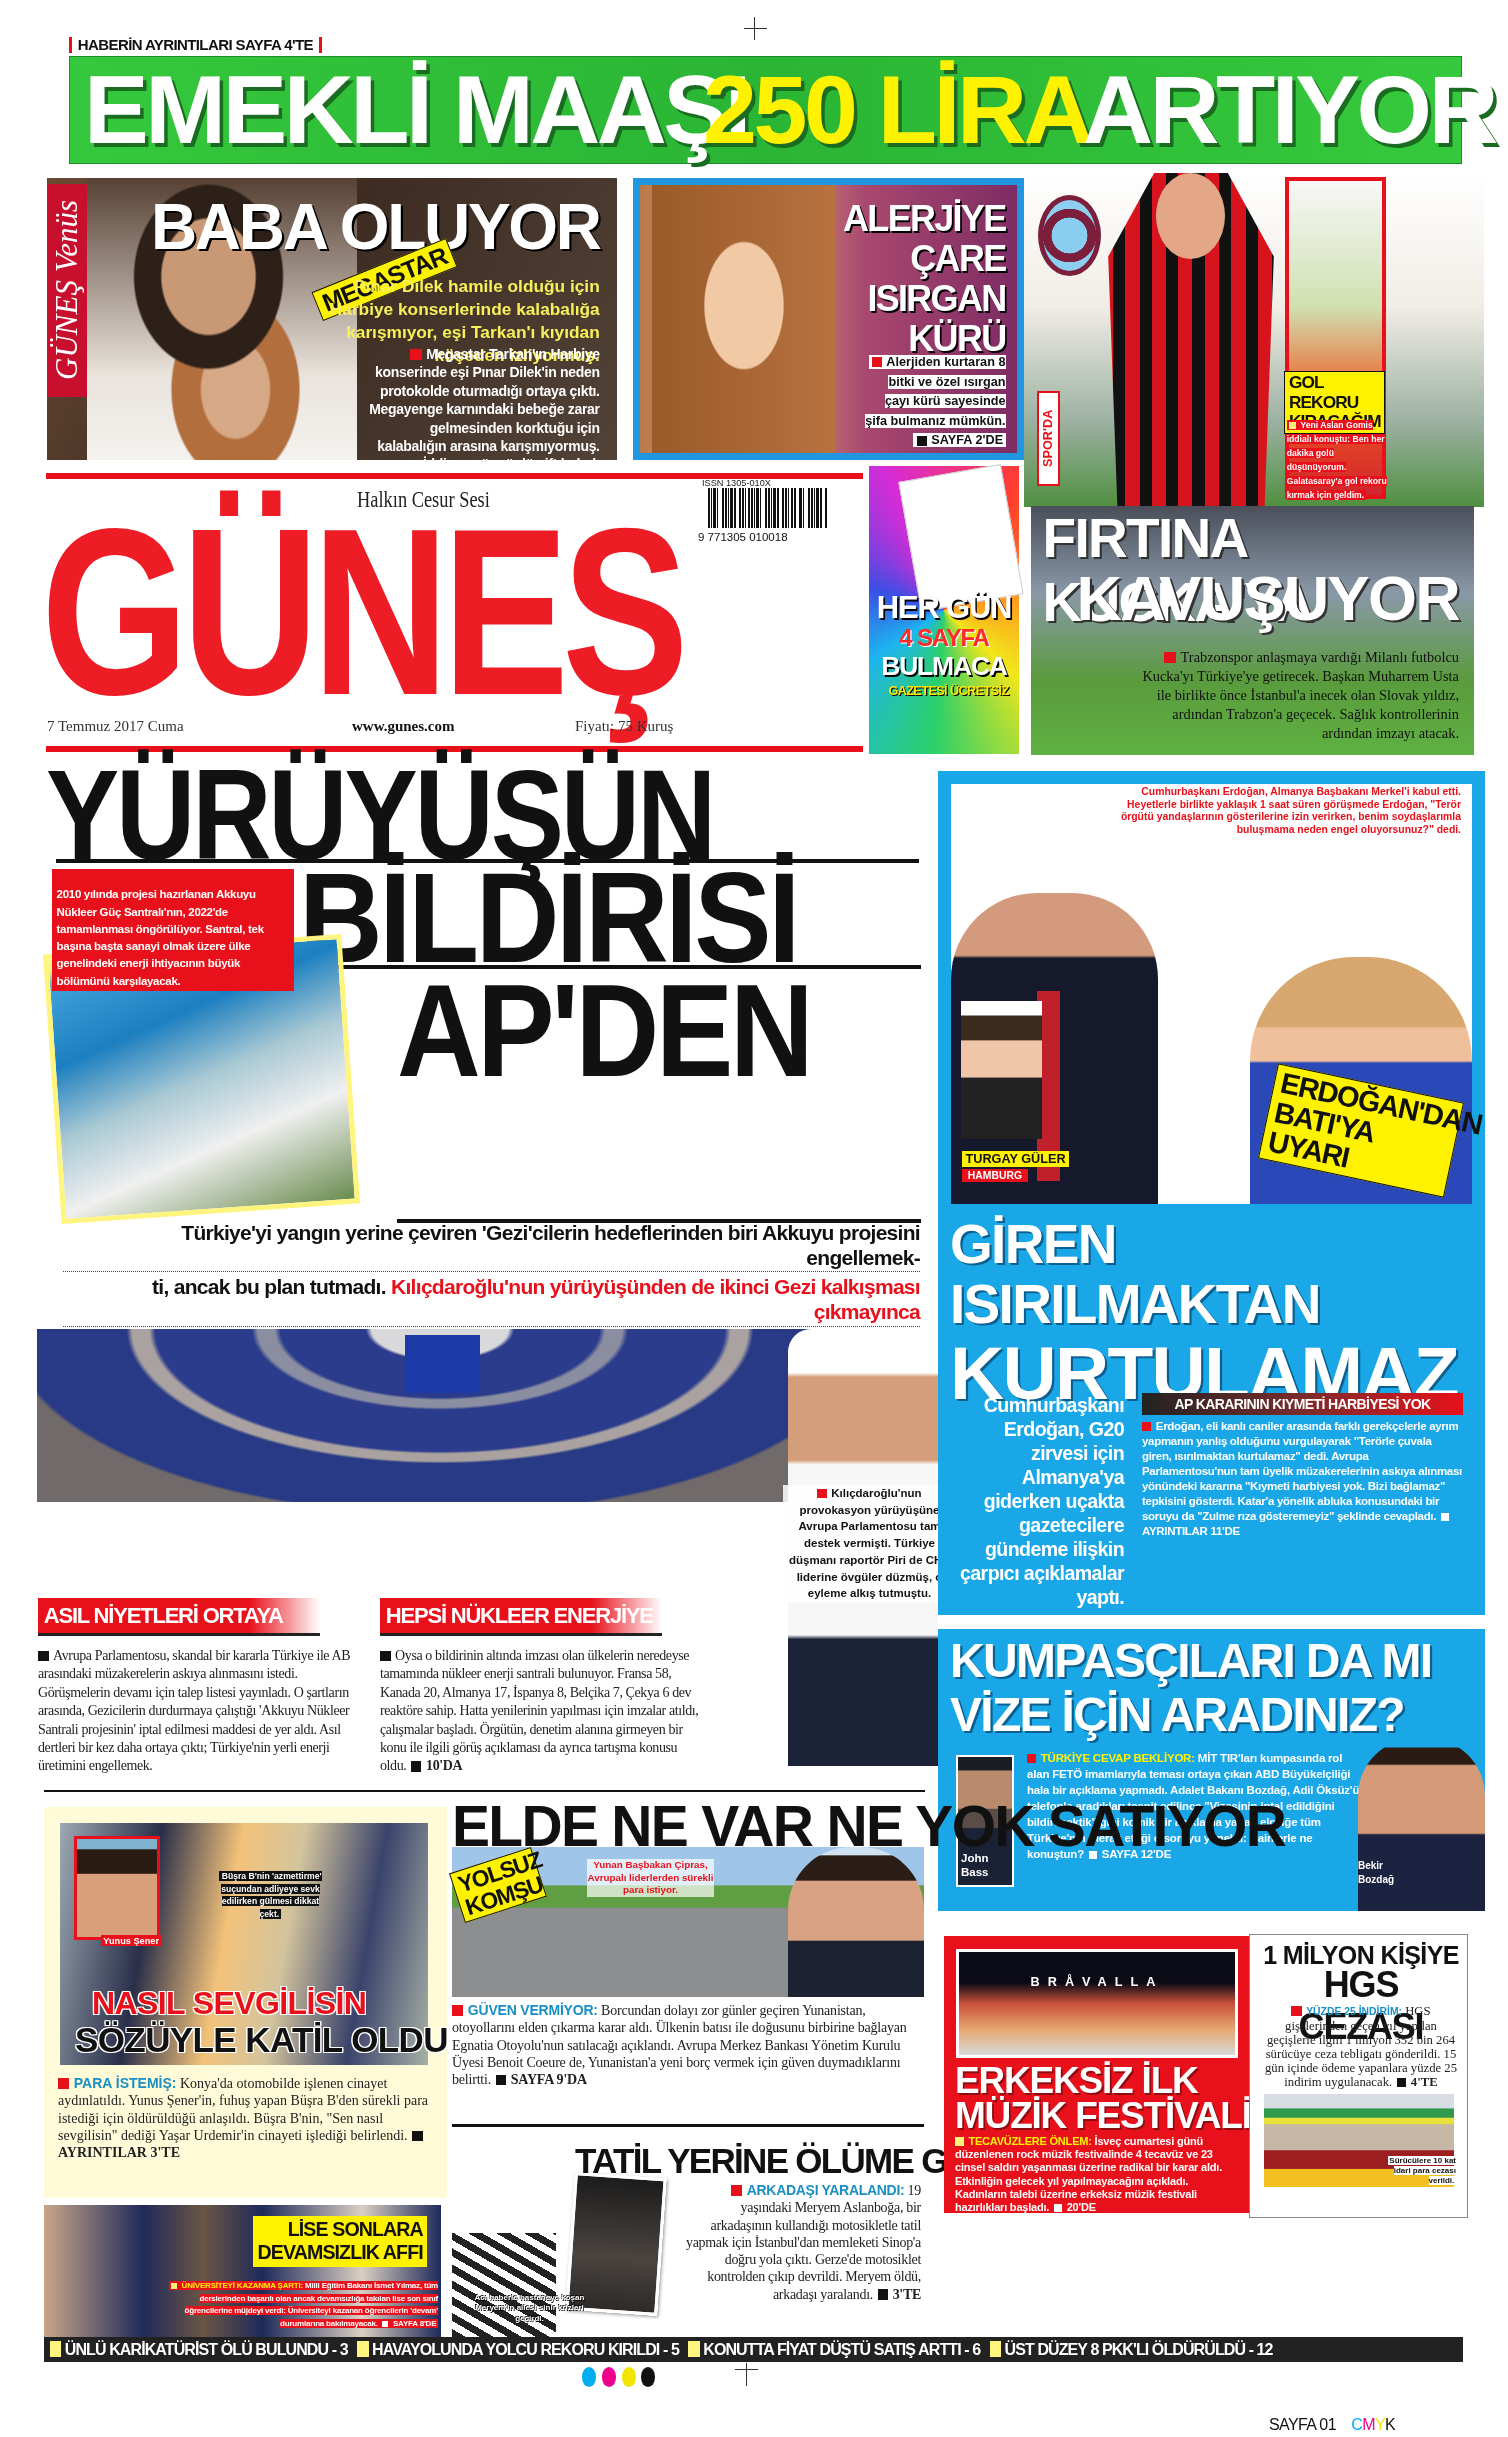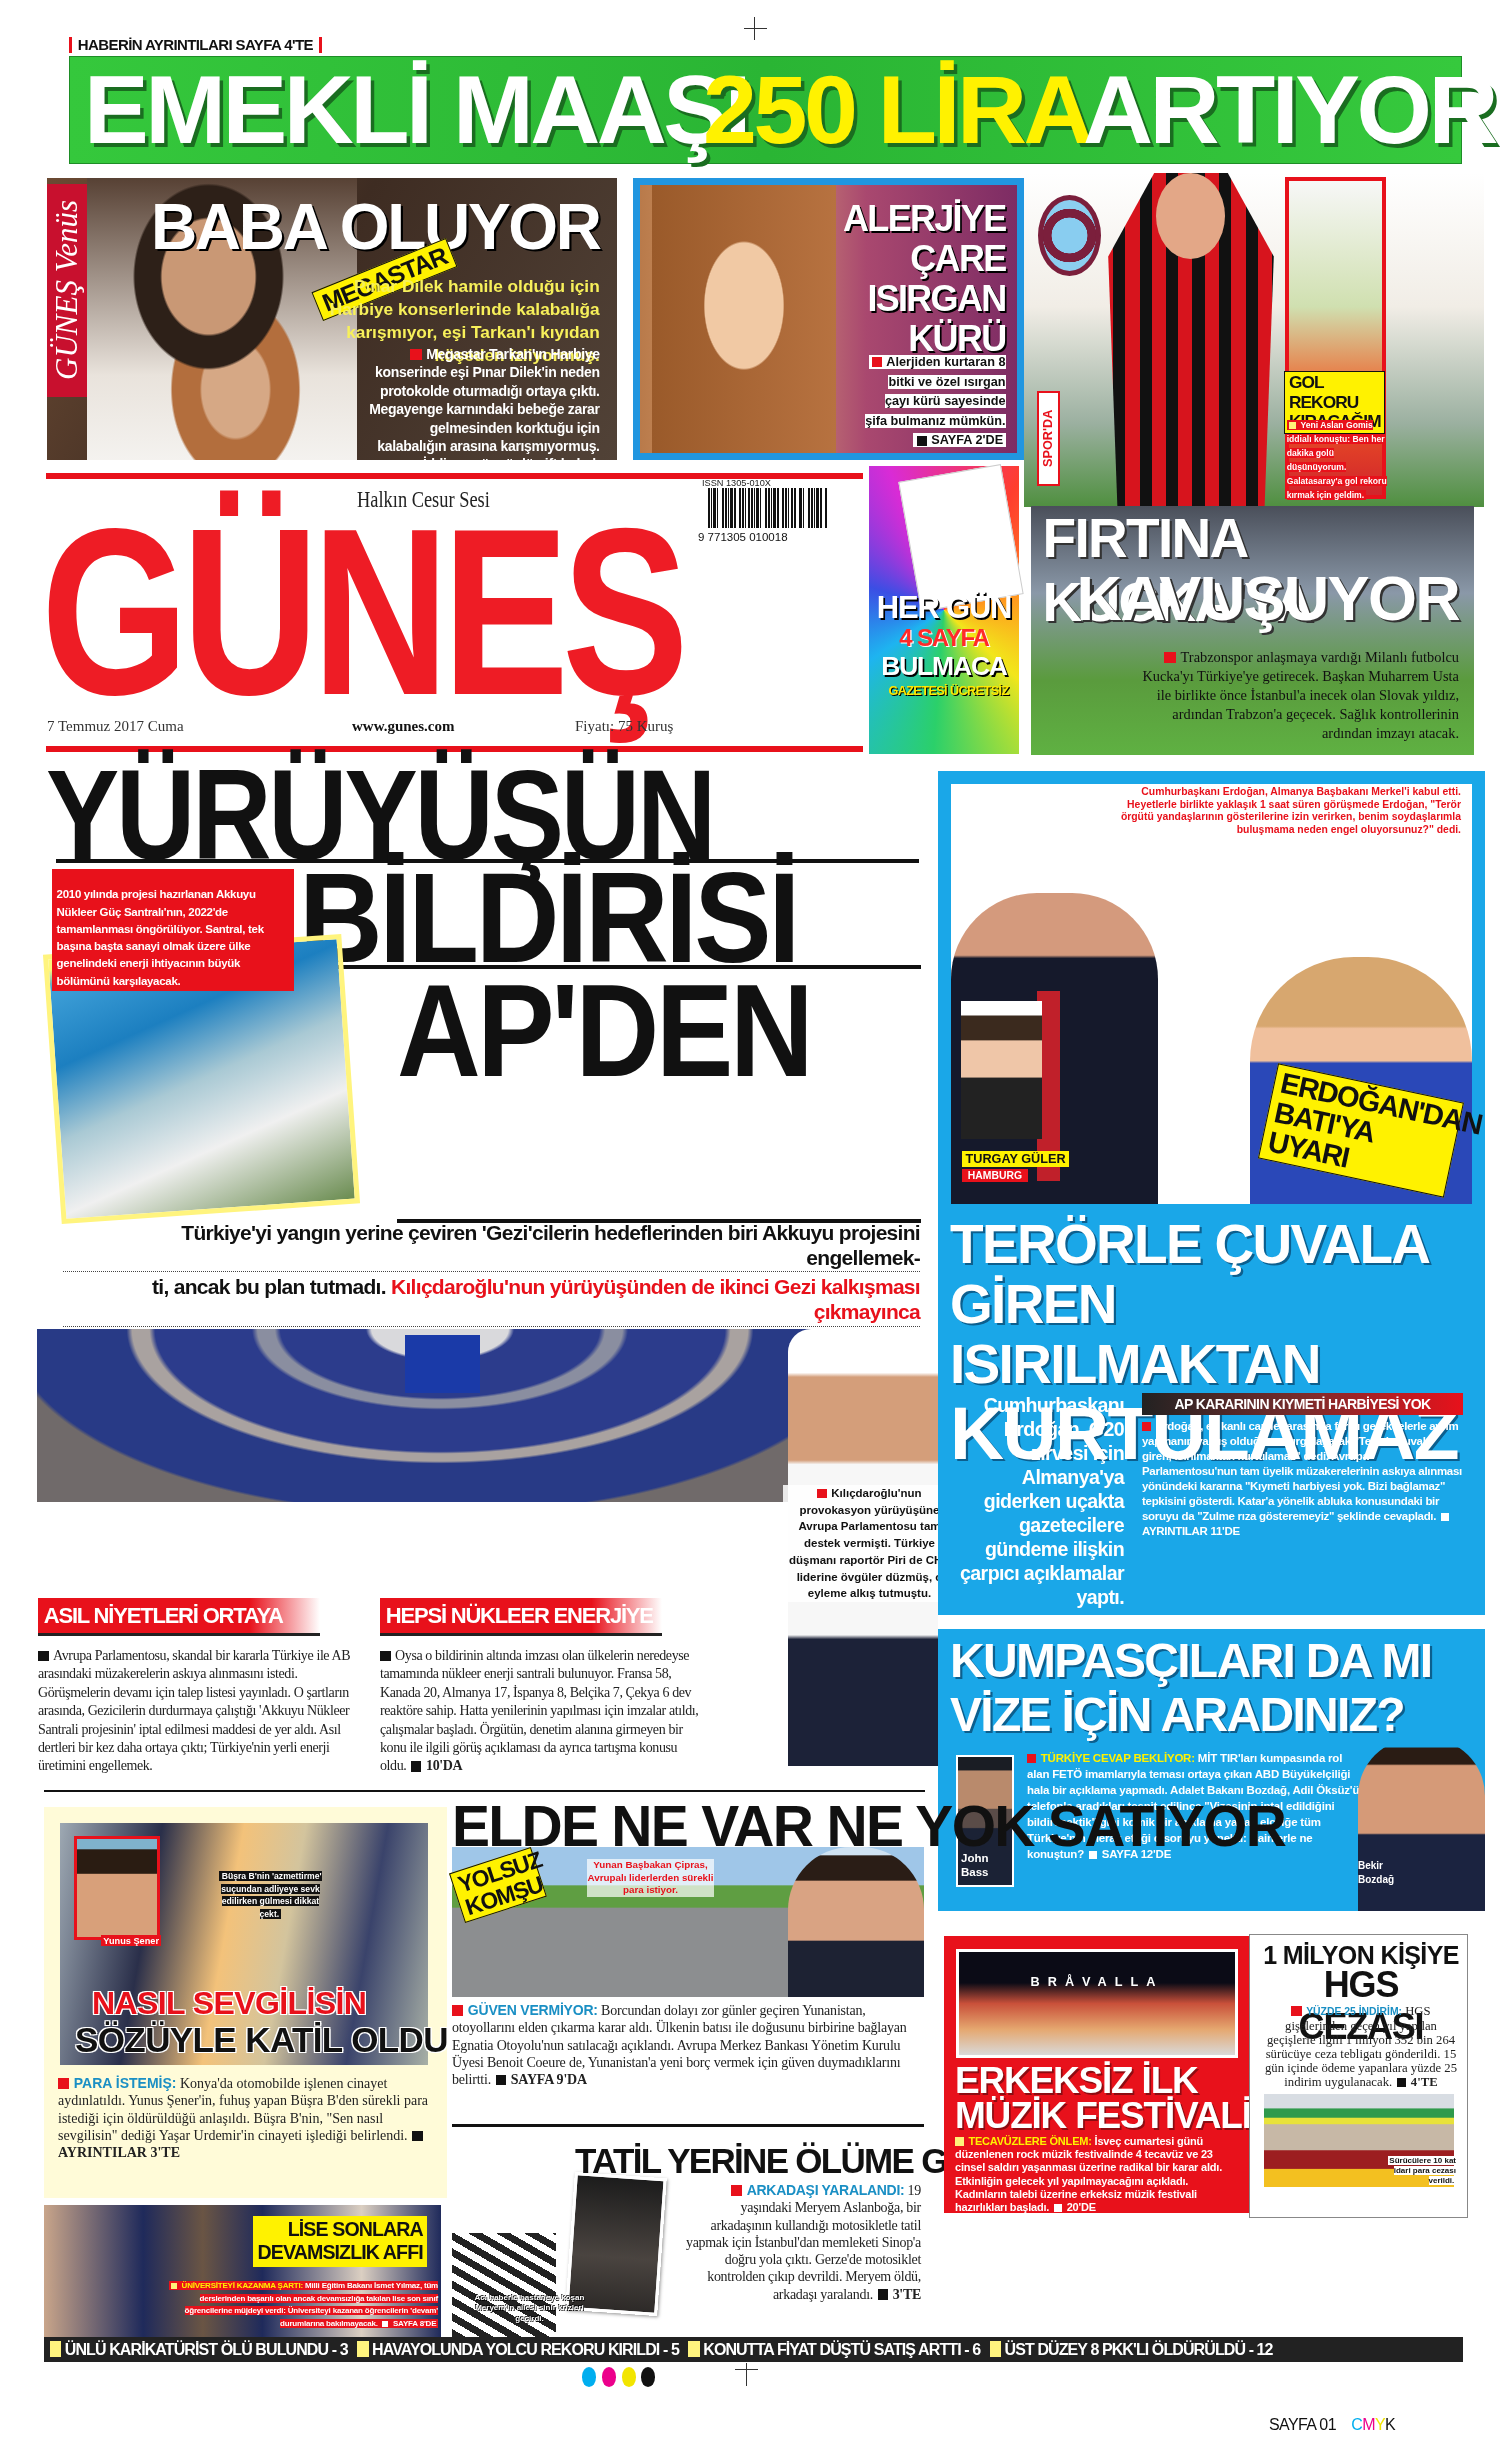--- a/index.html
+++ b/index.html
@@ -276,21 +276,20 @@
 <div id="erdogan-photo" class="abs">
   <div class="abs p1"></div>
   <div class="abs p2"></div>
 </div>
 <div id="erdogan-quote" class="abs">Cumhurbaşkanı Erdoğan, Almanya Başbakanı Merkel'i kabul etti. Heyetlerle birlikte yaklaşık 1 saat süren görüşmede Erdoğan, "Terör örgütü yandaşlarının gösterilerine izin verirken, benim soydaşlarımla buluşmama neden engel oluyorsunuz?" dedi.</div>
 <div id="turgay-photo" class="abs"></div>
 <div id="turgay-name" class="abs">TURGAY GÜLER</div>
 <div id="turgay-loc" class="abs">HAMBURG</div>
 <div id="erdogan-tag" class="abs" style="width:190px;">ERDOĞAN'DAN BATI'YA UYARI</div>
 <div id="erdogan-h" class="abs">
-  <div>TERÖRLE ÇUVALA</div>
   <div>GİREN ISIRILMAKTAN</div>
   <div class="big">KURTULAMAZ</div>
 </div>
 <div id="erdogan-deck" class="abs">Cumhurbaşkanı Erdoğan, G20 zirvesi için Almanya'ya giderken uçakta gazetecilere gündeme ilişkin çarpıcı açıklamalar yaptı.</div>
 <div id="erdogan-sub" class="abs">AP KARARININ KIYMETİ HARBİYESİ YOK</div>
 <div id="erdogan-body" class="abs"><span class="bullet-red"></span><span>Erdoğan, eli kanlı caniler arasında farklı gerekçelerle ayrım yapmanın yanlış olduğunu vurgulayarak "Terörle çuvala giren, ısırılmaktan kurtulamaz" dedi. Avrupa Parlamentosu'nun tam üyelik müzakerelerinin askıya alınması yönündeki kararına "Kıymeti harbiyesi yok. Bizi bağlamaz" tepkisini gösterdi. Katar'a yönelik abluka konusundaki bir soruyu da "Zulme rıza gösteremeyiz" şeklinde cevapladı.</span><span class="bullet-white"></span><span>AYRINTILAR 11'DE</span></div>
 
 <div id="kumpas-box" class="abs"></div>
 <div id="kumpas-h" class="abs">
   <div>KUMPASÇILARI DA MI</div>

